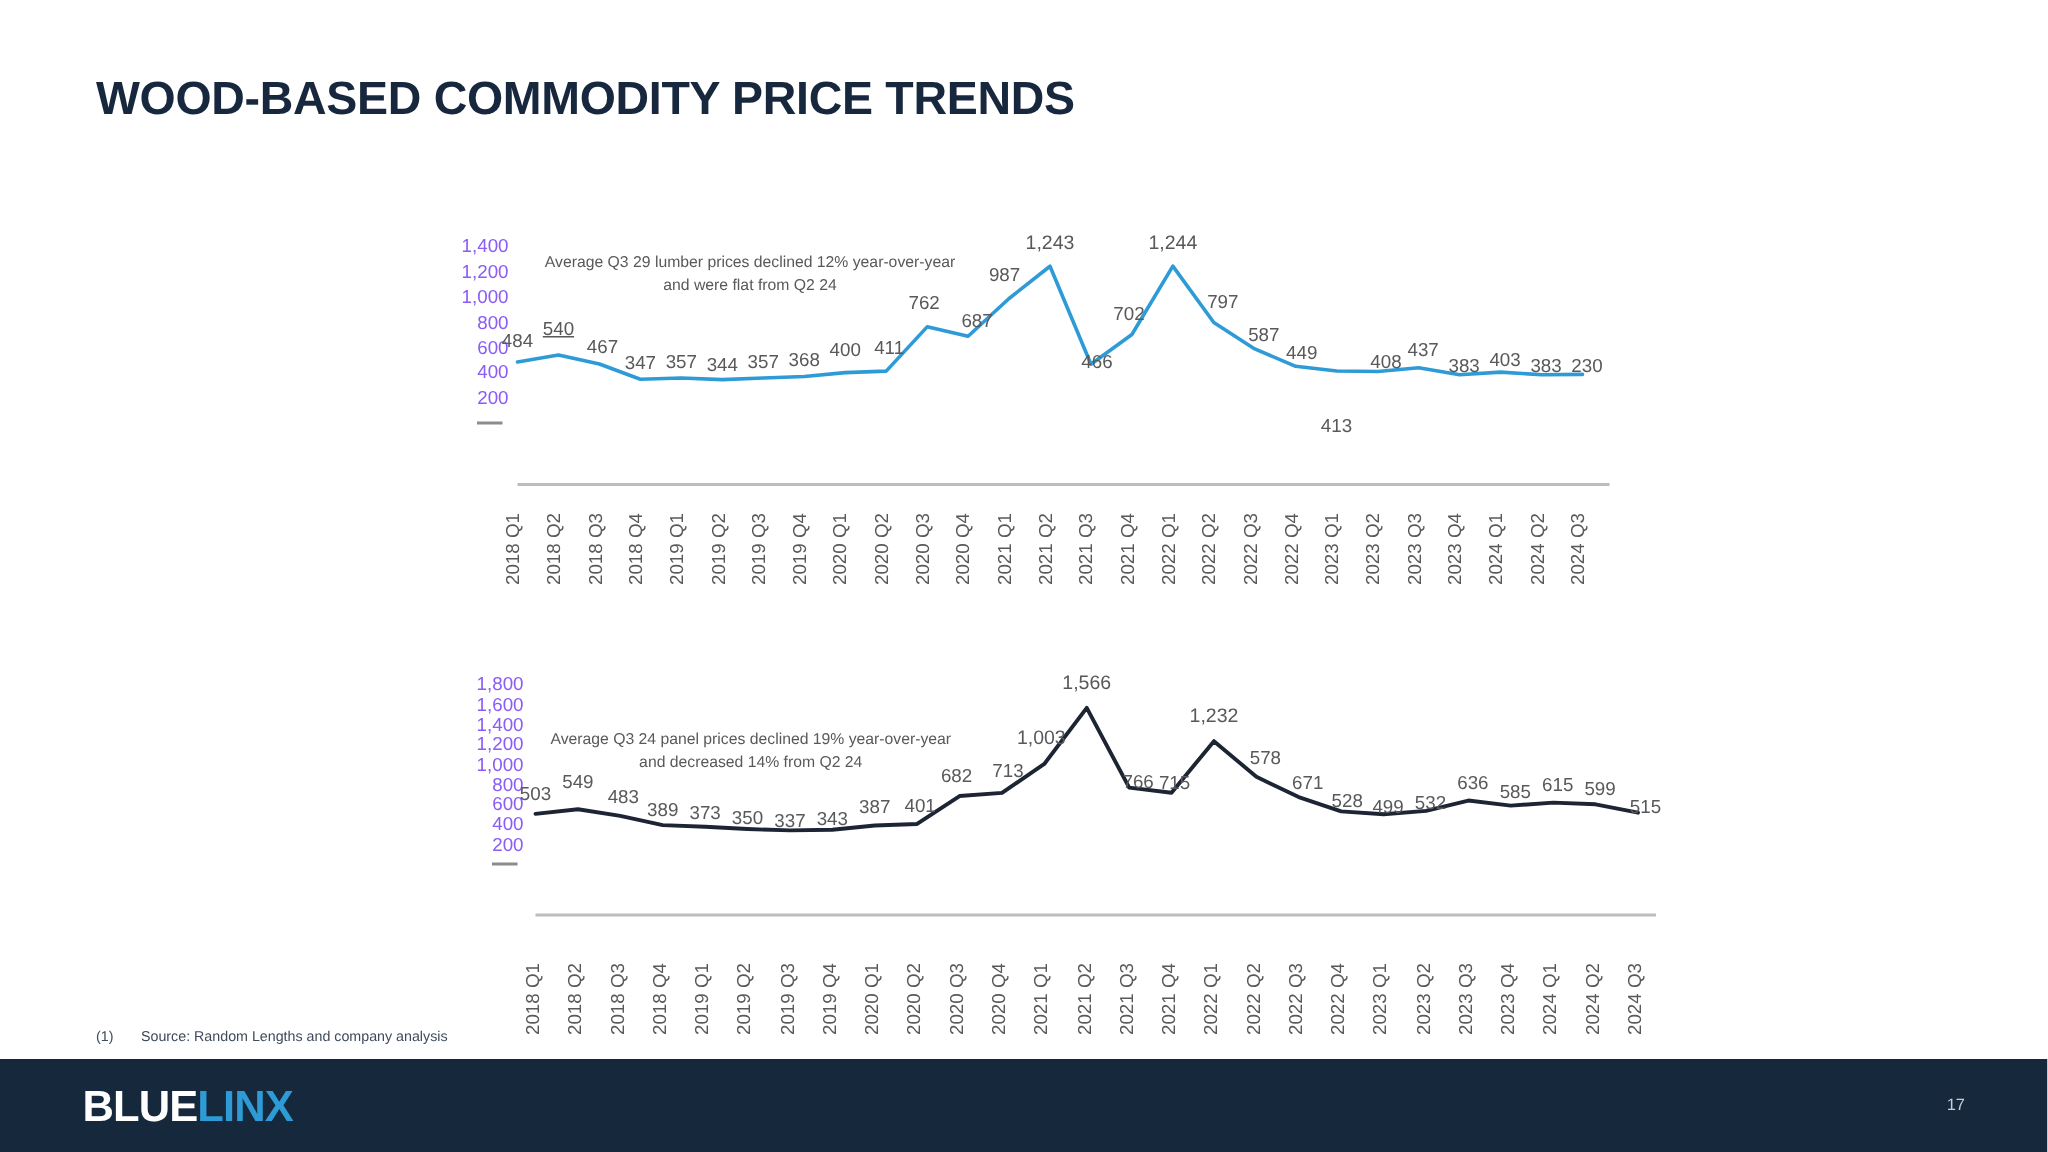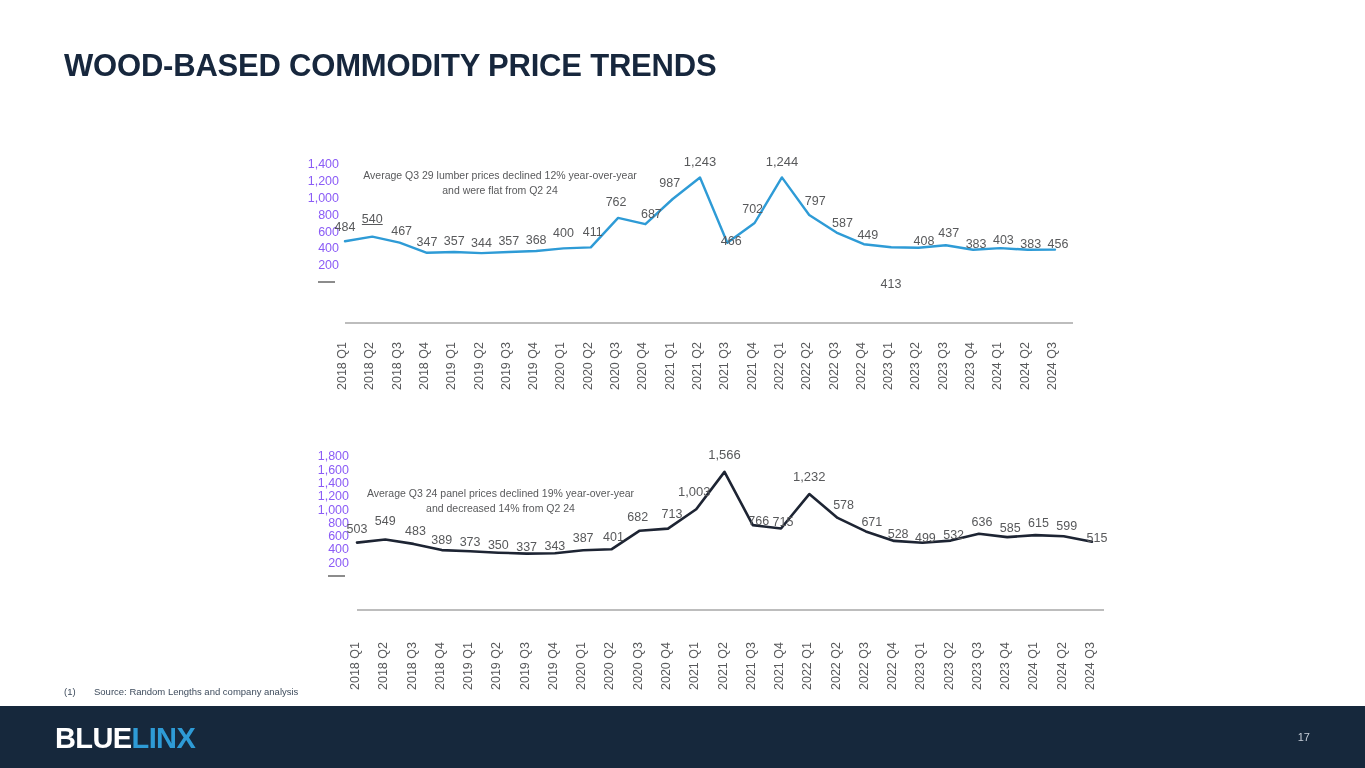--- a/index.html
+++ b/index.html
@@ -135,21 +135,21 @@
         <div class="dlabel big" style="left: 436.923px; top: -0.627815px;">1,244</div>
         <div class="dlabel" style="left: 470.231px; top: 38.9675px;">797</div>
         <div class="dlabel" style="left: 497.538px; top: 60.6298px;">587</div>
         <div class="dlabel" style="left: 522.846px; top: 73.2364px;">449</div>
         <div class="dlabel" style="left: 546px; top: 78.2642px; margin-top: 44px;">413</div>
         <div class="dlabel" style="left: 579px; top: 78.6848px;">408</div>
         <div class="dlabel" style="left: 603.769px; top: 71.2457px;">437</div>
         <div class="dlabel" style="left: 631.077px; top: 81.7874px;">383</div>
         <div class="dlabel" style="left: 658.385px; top: 78.1053px;">403</div>
         <div class="dlabel" style="left: 685.692px; top: 81.7874px;">383</div>
-        <div class="dlabel" style="left: 713px; top: 81.6192px;">456</div>
+        <div class="dlabel" style="left: 713px; top: 81.6192px;">230</div>
       </div>
     <div class="annot" id="annot1" style="left:60px; top:13px; width:290px;">Average Q3 29 lumber prices declined 12% year-over-year and were flat from Q2 24</div>
   </div>
   <div class="x-labels" id="xlabels1" style="left:345px; top:330px; width:730px; height:60px;">
       <div class="xlab" style="left: 4px;">2018 Q1</div>
       <div class="xlab" style="left: 31.3077px;">2018 Q2</div>
       <div class="xlab" style="left: 58.6154px;">2018 Q3</div>
       <div class="xlab" style="left: 85.9231px;">2018 Q4</div>
       <div class="xlab" style="left: 113.231px;">2019 Q1</div>
       <div class="xlab" style="left: 140.538px;">2019 Q2</div>

